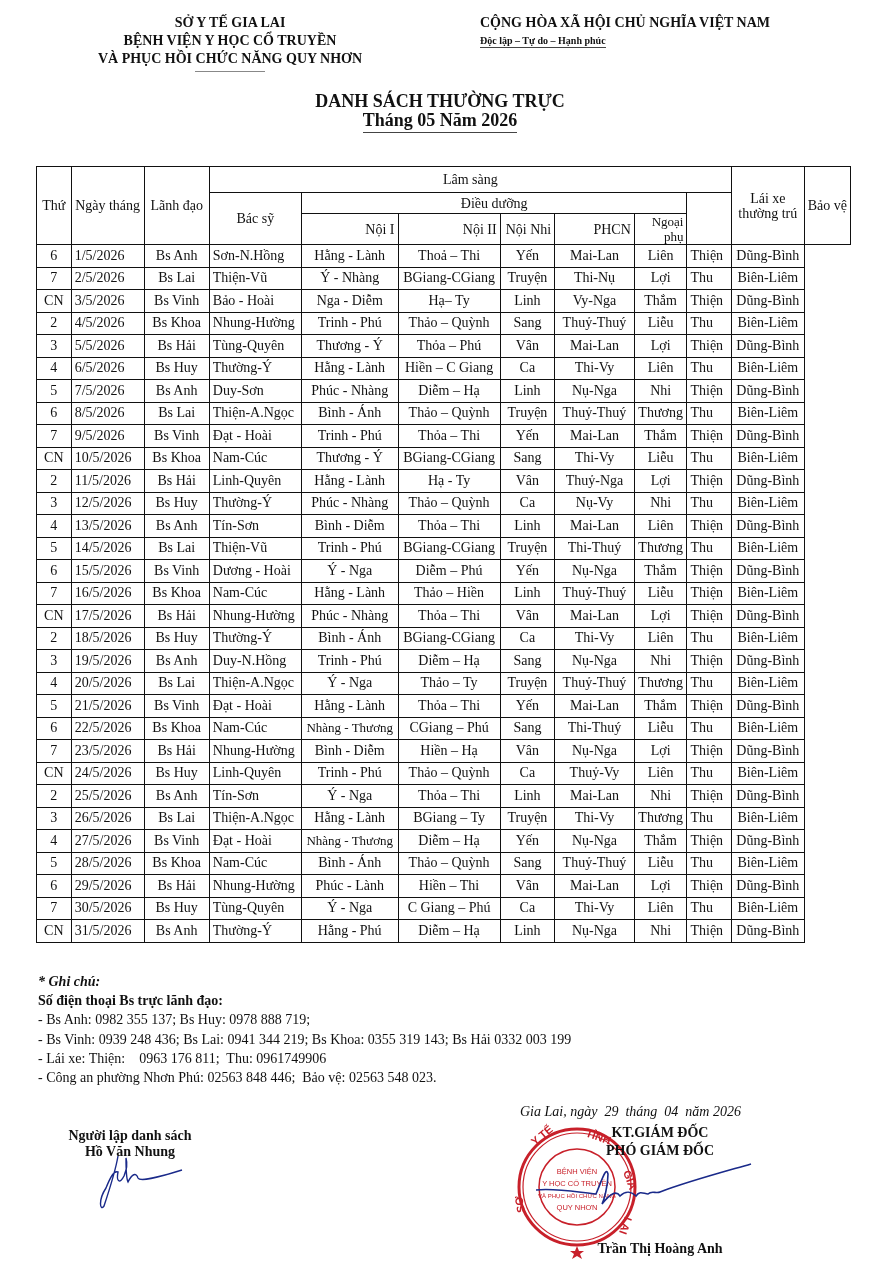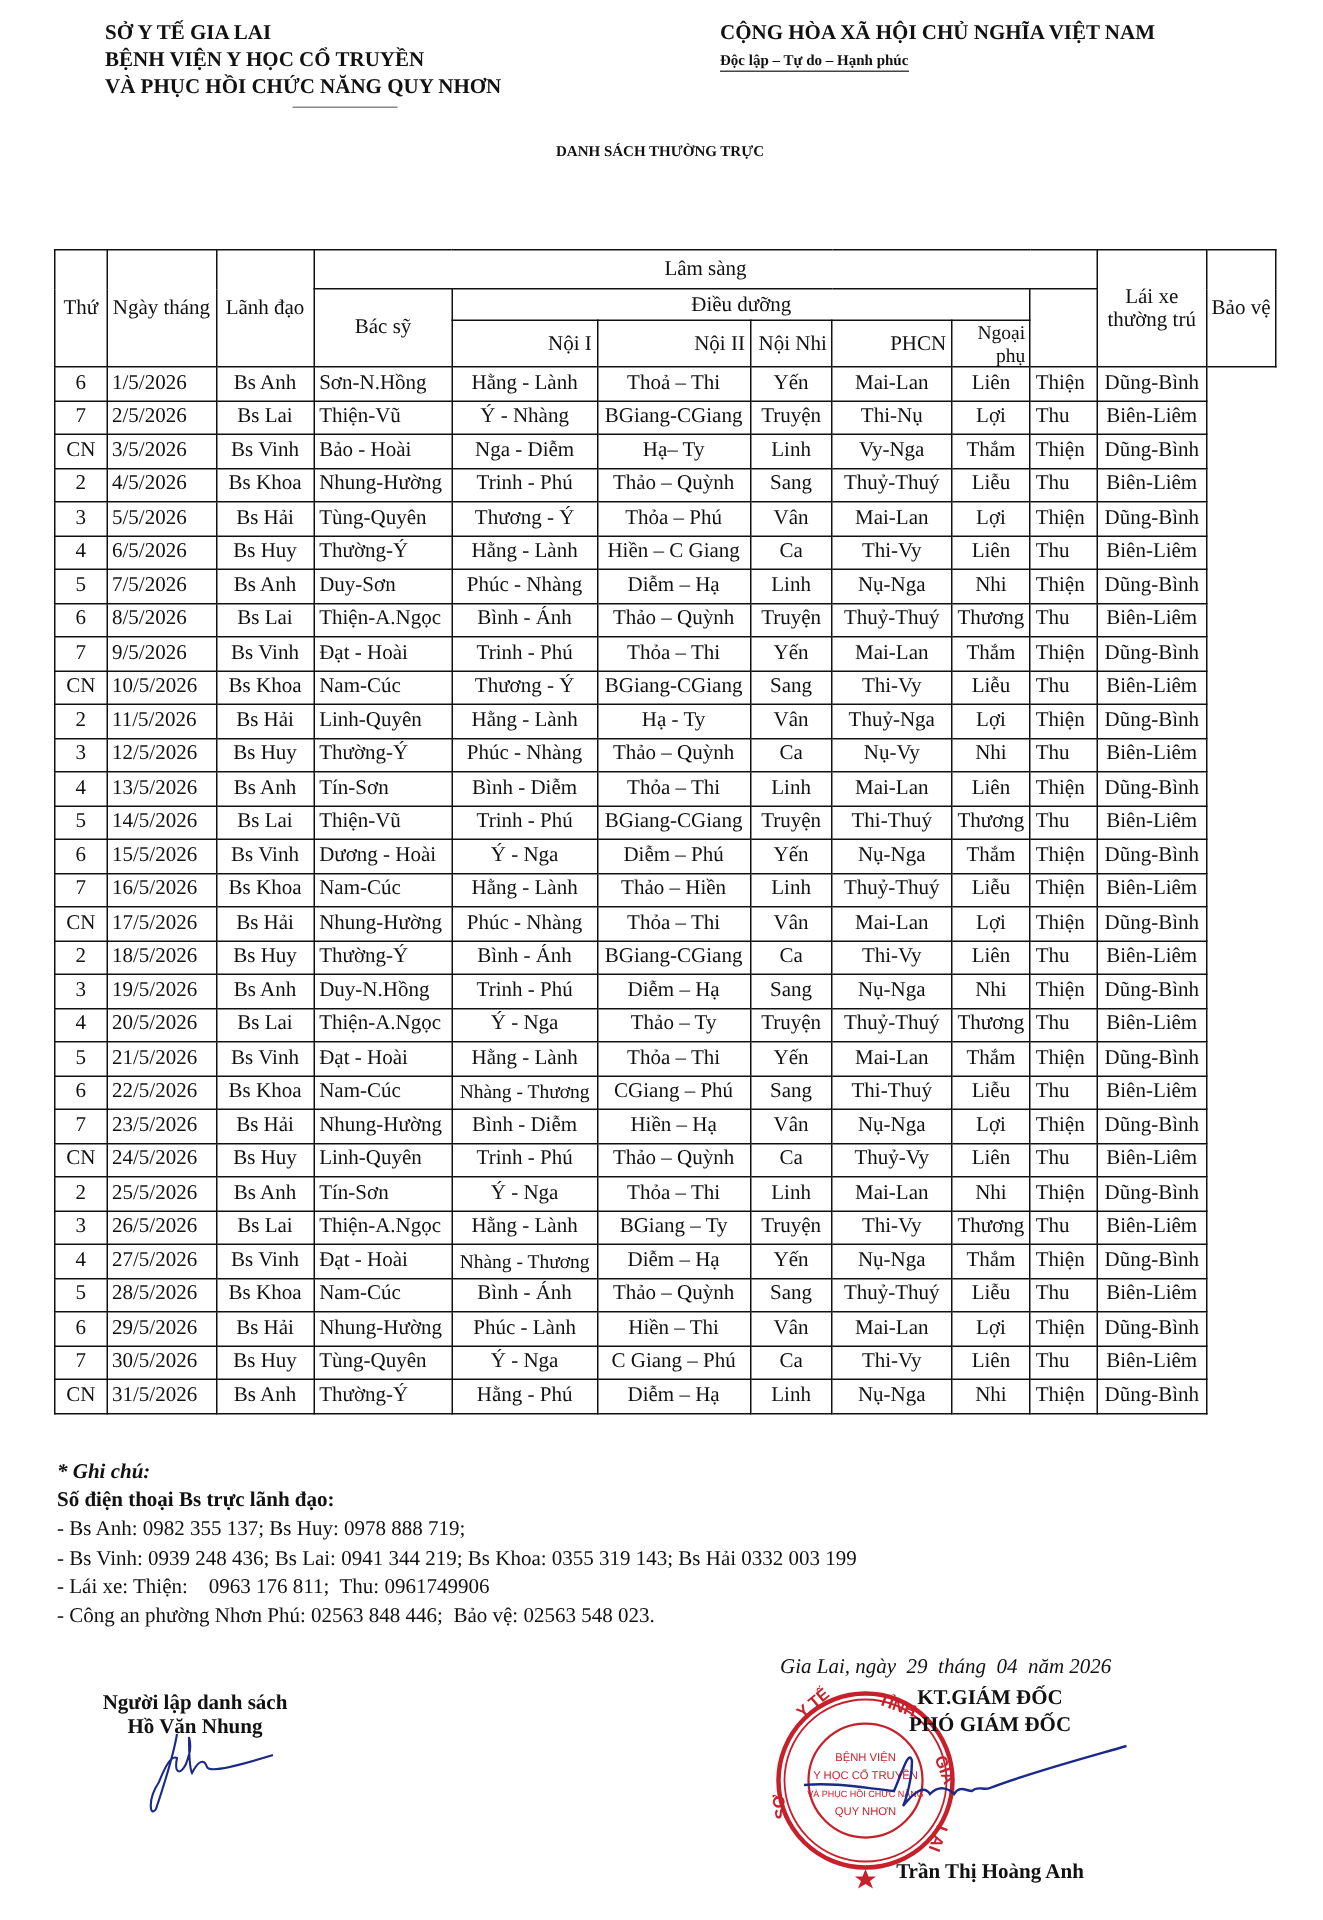--- a/index.html
+++ b/index.html
@@ -2,32 +2,32 @@
 <html><head>
 <meta charset="utf-8">
 <style>
   html, body { margin: 0; padding: 0; background: #ffffff; }
   body {
     width: 882px; height: 1280px; position: relative; overflow: hidden;
     font-family: "Liberation Serif", "DejaVu Serif", serif; color: #111;
   }
   .header-left {
     position: absolute; left: 70px; top: 14px; width: 320px;
-    text-align: left; font-weight: bold; font-size: 14px; line-height: 18px;
+    text-align: center; font-weight: bold; font-size: 14px; line-height: 18px;
   }
   .header-left .rule { width: 70px; height: 1px; background: #888; margin: 3px auto 0; }
   .header-right {
     position: absolute; left: 480px; top: 14px; width: 380px;
     font-weight: bold; font-size: 14px; line-height: 18px;
   }
   .header-right .motto { font-size: 10px; }
   .header-right .motto span { border-bottom: 1px solid #444; padding-bottom: 1px; }
   .title {
     position: absolute; left: 200px; top: 92px; width: 480px; text-align: center;
-    font-weight: bold; font-size: 10px; line-height: 19px;
+    font-weight: bold; font-size: 18px; line-height: 19px;
   }
   .title .sub span { border-bottom: 1px solid #444; padding-bottom: 2px; }
 
   table.roster {
     position: absolute; left: 36px; top: 166px; width: 815px;
     border-collapse: collapse; font-size: 14px;
   }
   table.roster th, table.roster td {
     border: 1.5px solid #111; padding: 0 3px; height: 21.5px;
     font-weight: normal; white-space: nowrap;
@@ -73,20 +73,21 @@
   <div class="rule"></div>
 </div>
 
 <div class="header-right">
   <div>CỘNG HÒA XÃ HỘI CHỦ NGHĨA VIỆT NAM</div>
   <div class="motto"><span>Độc lập – Tự do – Hạnh phúc</span></div>
 </div>
 
 <div class="title">
   <div>DANH SÁCH THƯỜNG TRỰC</div>
+  <div class="sub"><span>Tháng 05 Năm 2026</span></div>
 </div>
 
 <table class="roster">
   <colgroup>
     <col style="width:40px">
       <col style="width:74px">
       <col style="width:72px">
       <col style="width:96px">
     <col style="width:100px">
       <col style="width:106px">

